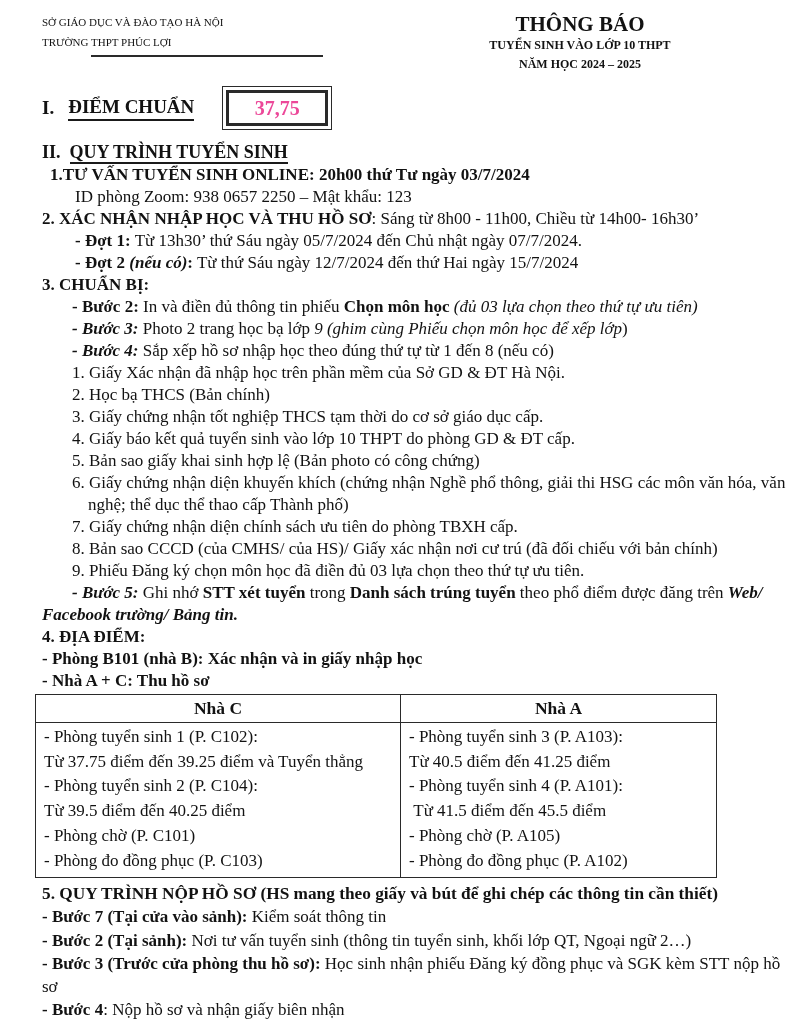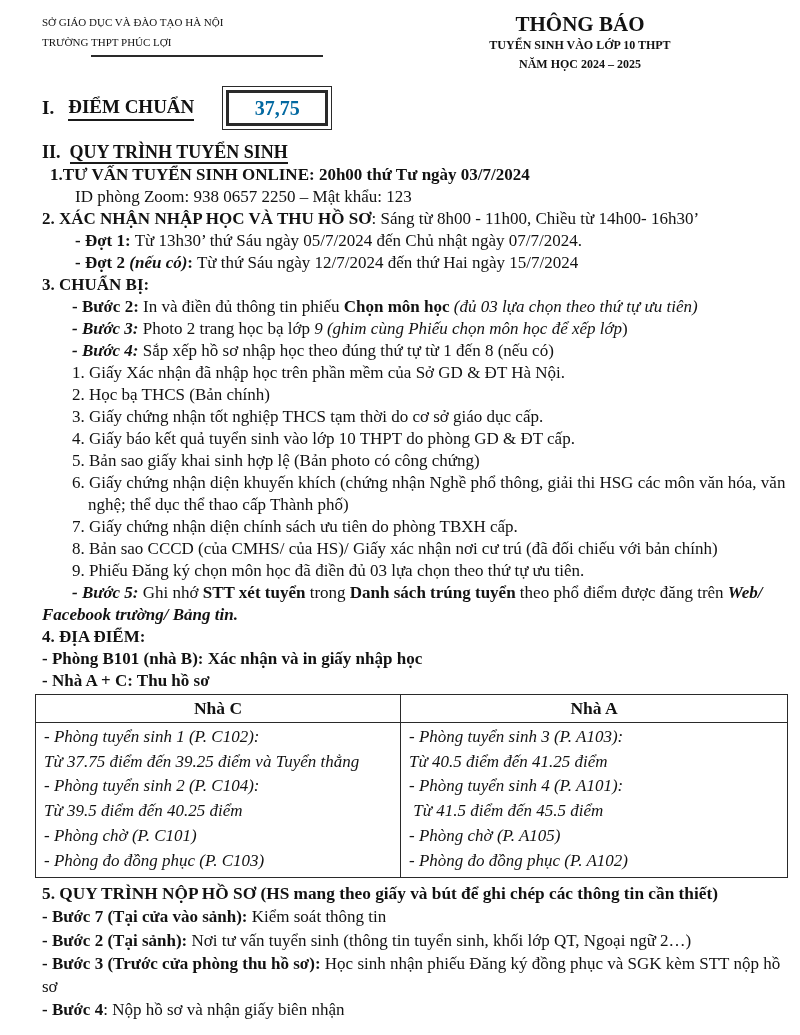--- a/index.html
+++ b/index.html
@@ -31,26 +31,26 @@
   .sec2-head{margin-top:8px;font-size:18px;font-weight:bold;line-height:24px;}
   .sec2-head .u{border-bottom:2.5px solid #1a1a1a;padding-bottom:0px;}
 
   .ind1{padding-left:8px;}
   .ind2{padding-left:33px;}
   .ind3{padding-left:30px;}
   .hang6{padding-left:46px;text-indent:-16px;}
   .hang5{padding-left:0;text-indent:30px;}
 
   
-  table.loc{border-collapse:collapse;width:753px;margin-left:-7px;margin-top:2px;
+  table.loc{border-collapse:collapse;width:682px;margin-left:-7px;margin-top:2px;
             table-layout:fixed;}
   table.loc,table.loc th,table.loc td{border:1.6px solid #2a2a2a;}
   table.loc th{font-size:17.5px;font-weight:bold;text-align:center;padding:2px 0 3px;line-height:22px;}
   table.loc td{vertical-align:top;padding:2px 4px 4px 8px;}
-  table.loc td .line{line-height:24.7px;font-style:italic;}
+  table.loc td .line{line-height:24.7px;}
   .colC{width:364px;}
 
   .sec5-title{font-size:17.3px;font-weight:bold;line-height:23px;margin-top:4px;}
   .sec5 .line{line-height:23.3px;}
 </style>
 </head>
 <body>
 
 <div class="page">
 
@@ -65,21 +65,21 @@
       <div class="t2">TUYỂN SINH VÀO LỚP 10 THPT</div>
       <div class="t2">NĂM HỌC 2024 – 2025</div>
     </div>
   </div>
 
   <div class="sec1">
     <span class="numeral">I.</span>
     <span class="title">ĐIỂM CHUẨN</span>
     <div class="score-outer">
       <div class="score-inner">
-        <span class="score" style="color: #0369a1;">37,75</span>
+        <span class="score" style="color: #ec4899;">37,75</span>
       </div>
     </div>
   </div>
 
   <div class="sec2-head">
     <span>II.</span>&nbsp;
     <span class="u">QUY TRÌNH TUYỂN SINH</span>
   </div>
 
   <div class="line b ind1">1.TƯ VẤN TUYỂN SINH ONLINE: 20h00 thứ Tư ngày 03/7/2024</div>

